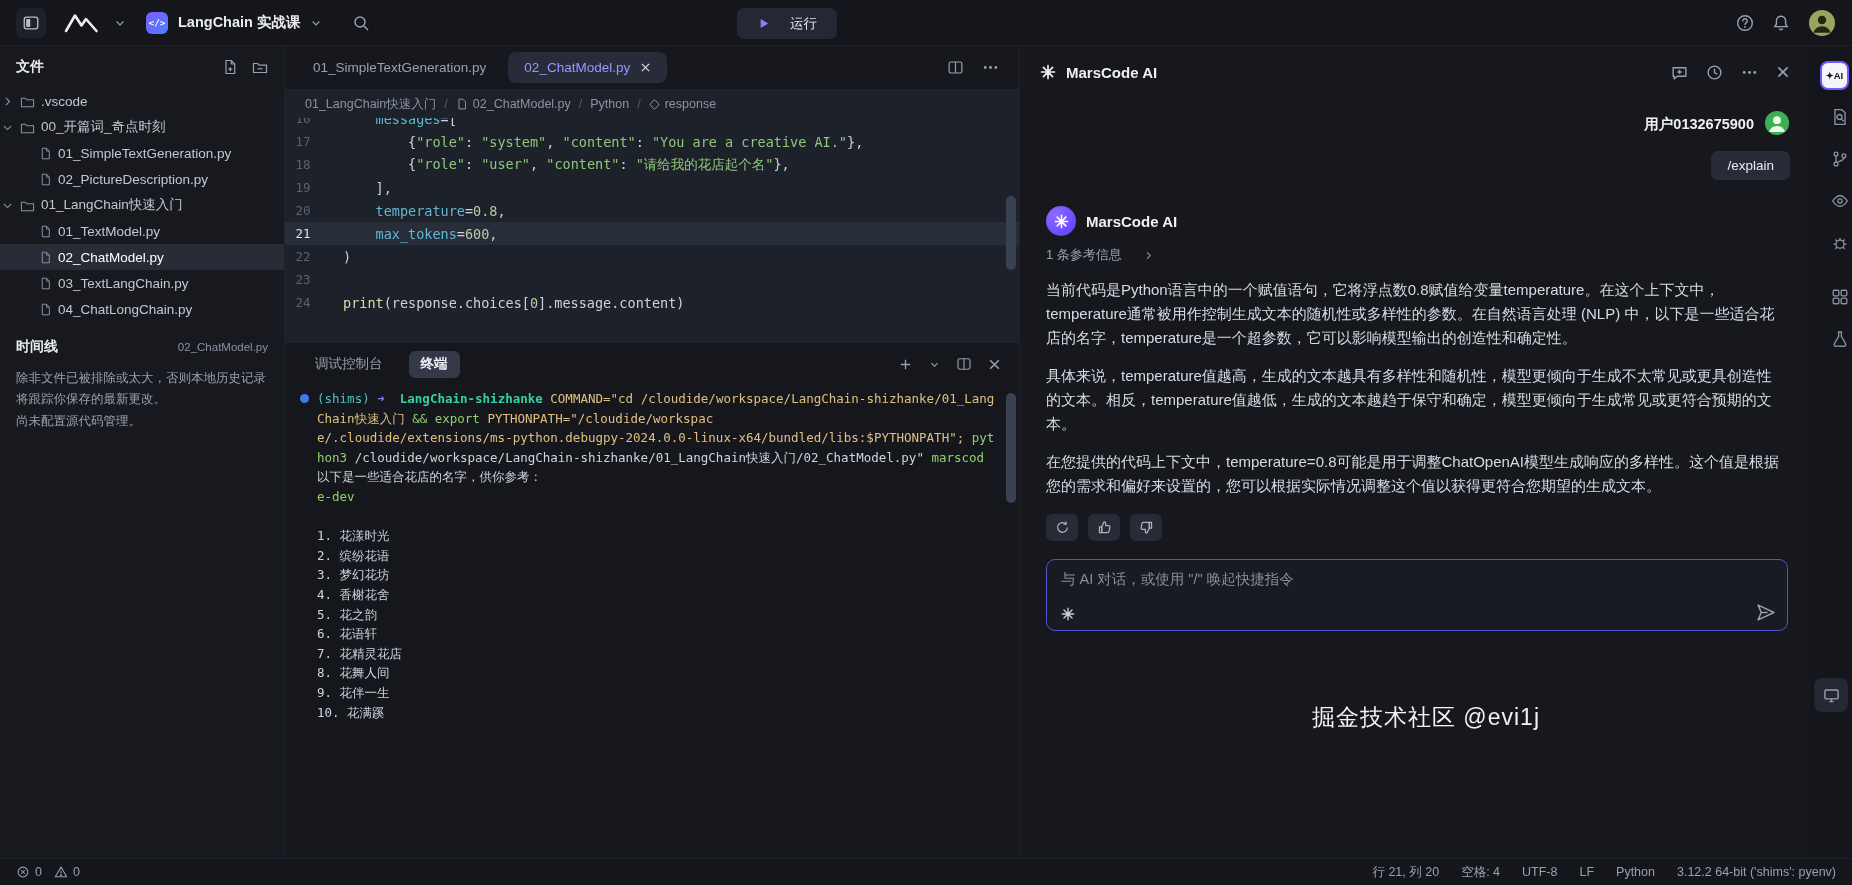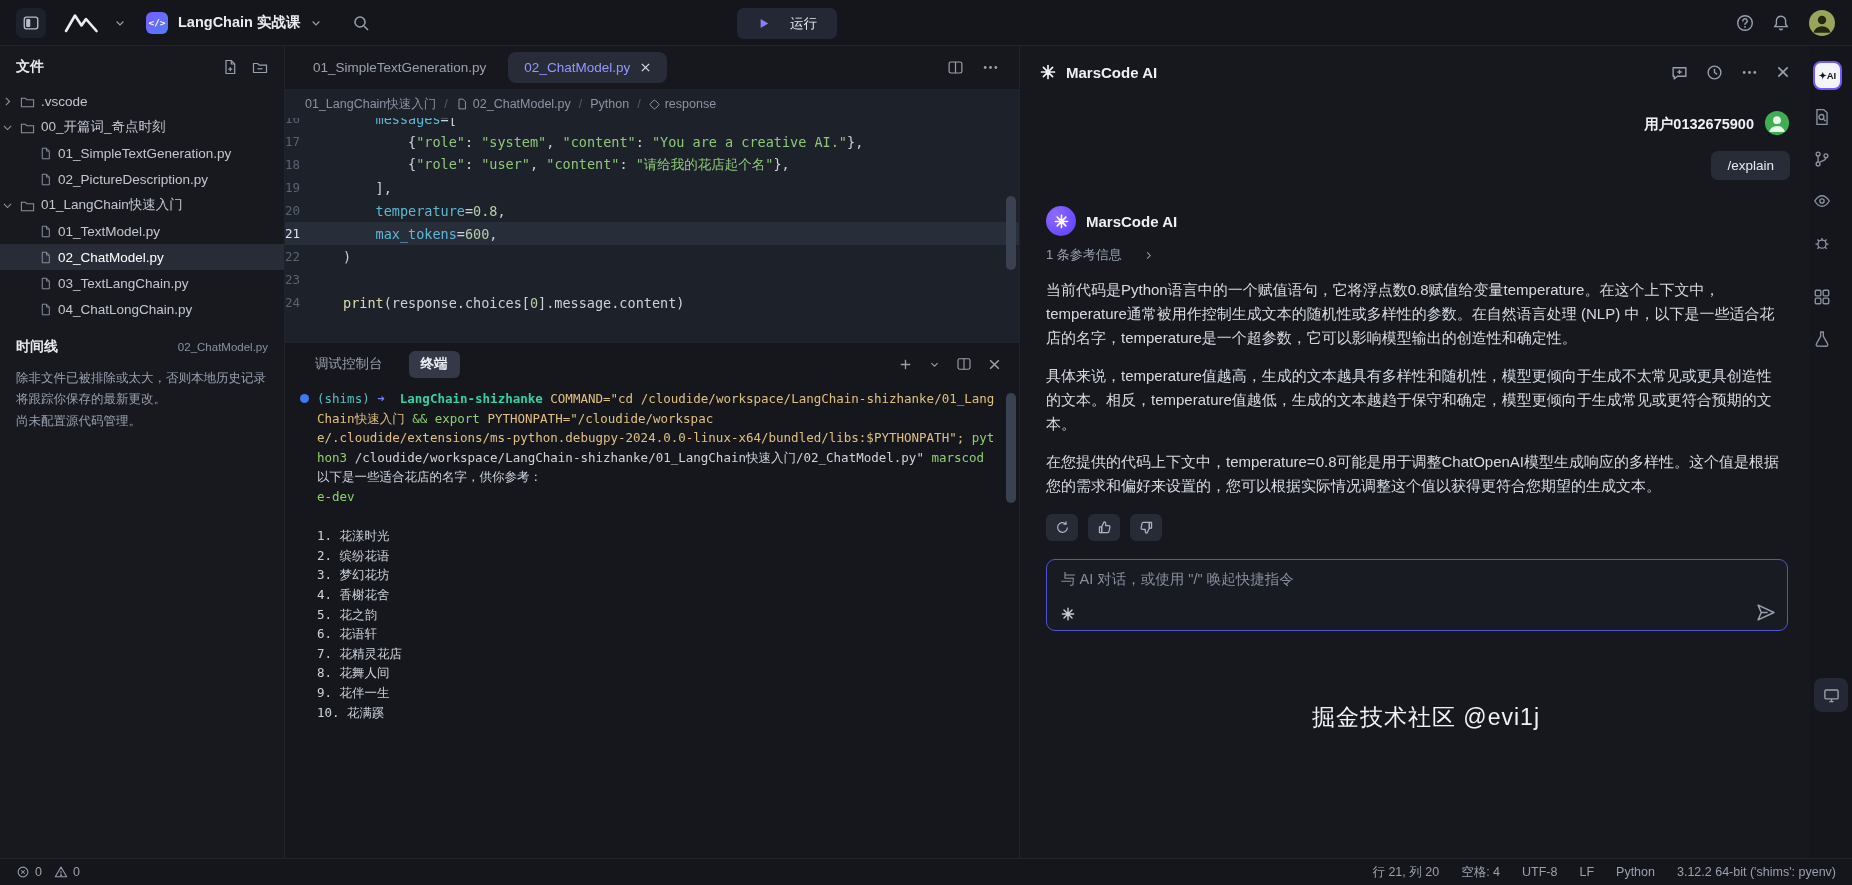--- a/index.html
+++ b/index.html
@@ -40,21 +40,21 @@
 .tab.active{background:#272c38;color:#9598ff}
 .tab-close{display:flex;color:#d6dae2;cursor:pointer}
 .tabs-actions{margin-left:auto;display:flex;gap:18px;padding-right:8px}
 .tabs-actions .ic{cursor:pointer}
 .breadcrumb{height:28px;flex:none;display:flex;align-items:center;gap:8px;padding-left:20px;font-size:12.5px;color:#8b92a1;background:#1d2129}
 .crumb{display:flex;align-items:center;gap:5px;cursor:pointer}
 .crumb-sep{color:#545b6a}
 .code-area{height:224px;flex:none;position:relative;overflow:hidden;background:#1d2129}
 .code-lines{margin-top:-11px}
 .code-line{display:flex;height:23px;align-items:center;font-family:"DejaVu Sans Mono",monospace;font-size:13.5px}
-.code-line .gutter{width:58px;flex:none;text-align:left;padding-right:22px;color:#5a6272;font-size:12.5px}
+.code-line .gutter{width:58px;flex:none;text-align:center;padding-right:22px;color:#5a6272;font-size:12.5px}
 .code-line.current{background:#282d3a}
 .code-line.current .gutter{color:#dfe3ec}
 .code-text{white-space:pre}
 .tok-plain{color:#ccd2dc}.tok-param{color:#5fb9d4}.tok-string{color:#8fc87c}.tok-number{color:#b5cea8}.tok-func{color:#dcdcaa}
 .vscroll{position:absolute;width:10px;border-radius:5px;background:#3a4150;right:3px;cursor:pointer}
 .code-area .vscroll{top:78px;height:74px}
 
 .terminal{flex:1;min-height:0;background:#15171d;border-top:1px solid #1f232b;display:flex;flex-direction:column;position:relative}
 .term-header{height:42px;flex:none;display:flex;align-items:center;gap:14px;padding:0 18px}
 .term-tab{font-size:13.5px;color:#9aa0ad;height:27px;display:flex;align-items:center;padding:0 12px;border-radius:6px;cursor:pointer}
@@ -84,21 +84,21 @@
 .ai-paragraphs p{font-size:15px;line-height:1.6;color:#d7dae2;margin-top:14px}
 .ai-actions{display:flex;gap:10px;padding:16px 26px 0}
 .ai-action{width:32px;height:27px;background:#262b36;border-radius:6px;display:flex;align-items:center;justify-content:center;color:#aeb4c0;cursor:pointer;border:none}
 .ai-input{margin:18px 22px 0 26px;height:72px;border:1px solid #4d55cf;border-radius:9px;background:#181b22;position:relative;padding:10px 14px;cursor:text}
 .ai-placeholder{color:#878e9c;font-size:14.5px}
 .ai-input .sparkle{position:absolute;left:14px;bottom:9px;color:#c6cbd4}
 .ai-send{position:absolute;right:12px;bottom:8px;cursor:pointer;display:flex}
 .watermark{position:absolute;top:656px;right:270px;font-size:23px;color:#f1f2f6;letter-spacing:1px;white-space:nowrap}
 
 .activity-bar{width:42px;flex:none;background:#14161c;display:flex;flex-direction:column;align-items:center;padding-top:8px}
-.act-item{width:36px;height:42px;display:flex;align-items:center;justify-content:flex-start;cursor:pointer}
+.act-item{width:36px;height:42px;display:flex;align-items:center;justify-content:flex-end;cursor:pointer}
 .act-item .ic{color:#8b92a1}
 .group-gap{margin-top:12px}
 .ai-logo{width:29px;height:29px;background:#f4f5f8;border:2px solid #6f5bff;border-radius:8px;display:flex;align-items:center;justify-content:center;gap:1px;color:#14161c;font-weight:bold;font-size:9.5px}
 .act-bottom{margin-top:auto;margin-bottom:146px;width:34px;height:34px;border-radius:8px;background:#232834;display:flex;align-items:center;justify-content:center;cursor:pointer}
 
 .statusbar{height:27px;flex:none;background:#14161c;border-top:1px solid #1f232b;display:flex;align-items:center;padding:0 16px;font-size:12.5px;color:#9aa0ad}
 .sb-item{display:flex;align-items:center;gap:5px;cursor:pointer}
 .sb-left{display:flex;align-items:center;gap:12px}
 .sb-right{margin-left:auto;display:flex;gap:22px}
 </style>

